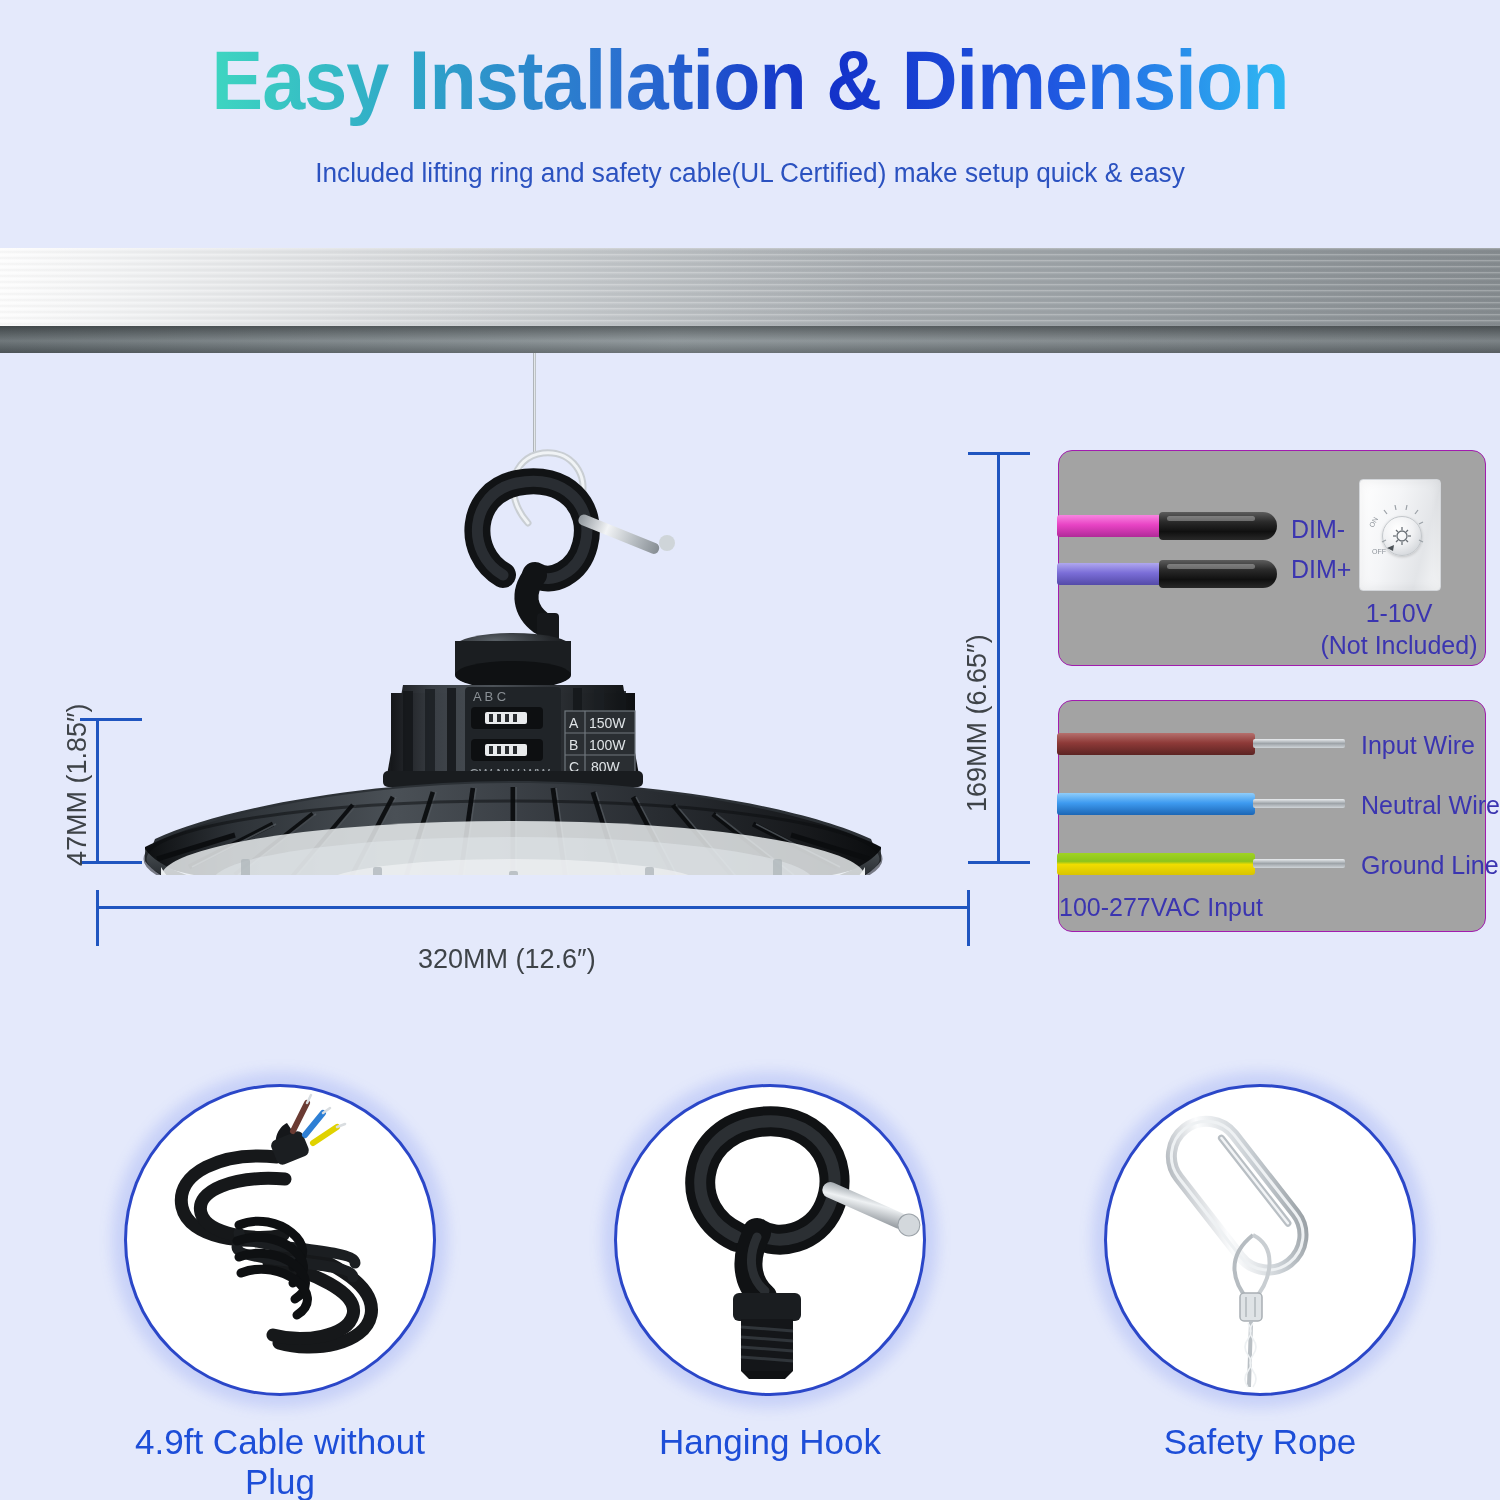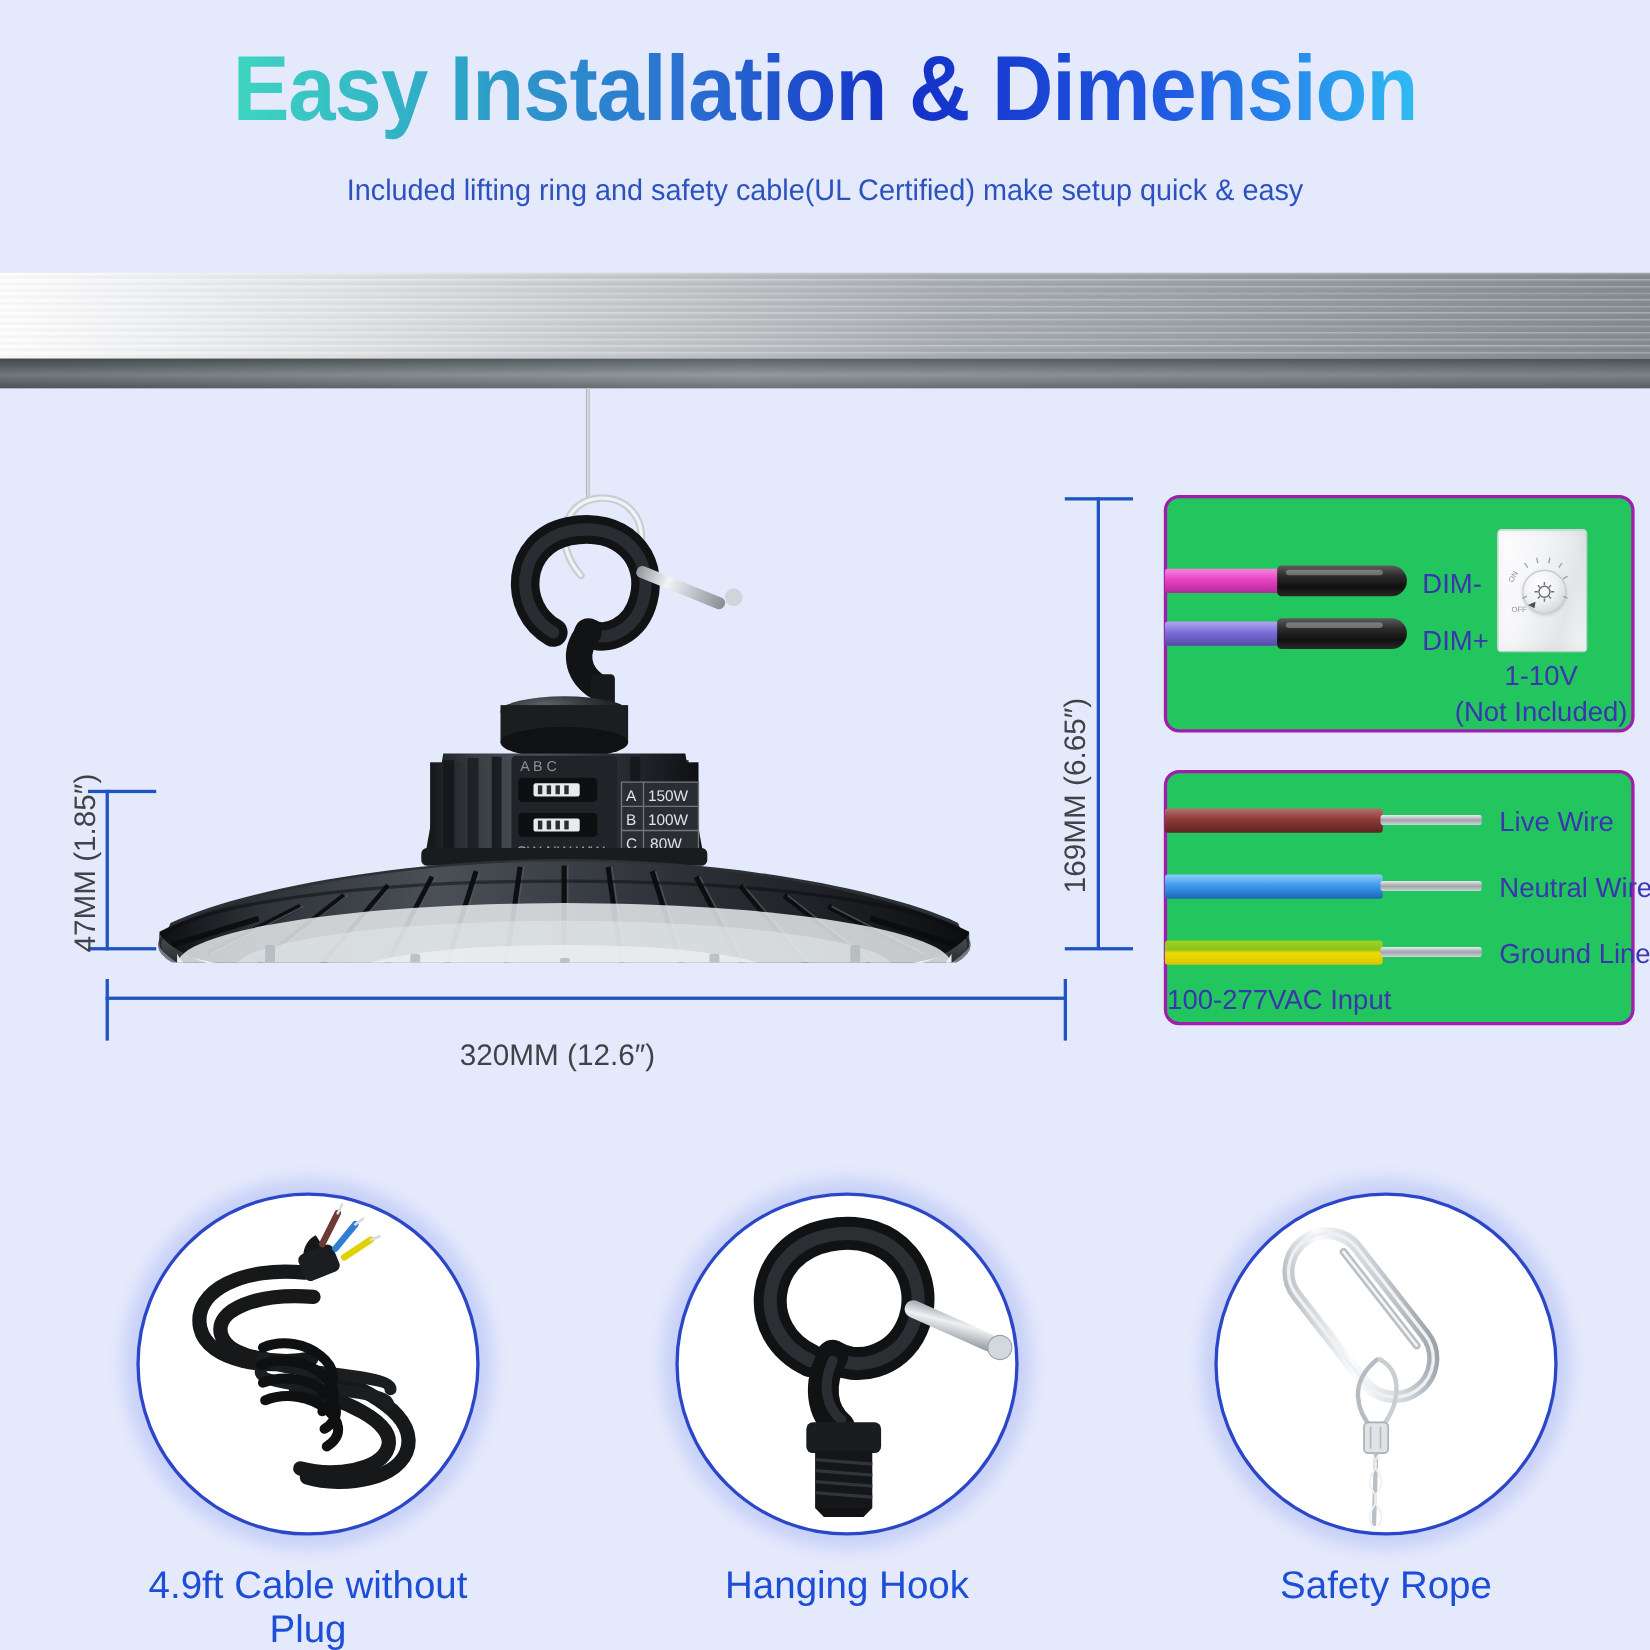--- a/index.html
+++ b/index.html
@@ -66,22 +66,22 @@
   
   .dimline { position:absolute; background:#1f55c0; }
   .dim-label {
     position:absolute; color:#3e4348; font-size:27px; white-space:nowrap;
   }
   .rot { transform-origin:0 0; transform:rotate(-90deg); }
 
   
   .panel {
     position:absolute;
-    background:#22c55e;
-    border:3px solid #a21caf;
+    background:#a3a3a3;
+    border:1px solid #a21caf;
     border-radius:14px;
   }
   .panel-label {
     position:absolute; color:#3b35b0; font-size:25px; white-space:nowrap;
   }
   .panel-center-label{
     position:absolute; width:100%; text-align:left; color:#3b35b0; font-size:25px;
   }
 
   
@@ -342,21 +342,21 @@
   <div class="dim-label rot" style="left:962px; top:812px;">169MM (6.65″)</div>
 
   <div class="panel" style="left:1058px; top:450px; width:428px; height:216px;">
 
     <div class="wire" style="left:-2px; top:64px; width:106px; background:linear-gradient(180deg,#f884e0,#e843c4 45%,#b02a98);"></div>
     <div class="wire-tip-black" style="left:100px; top:61px;"></div>
     <div class="panel-label" style="left:232px; top:64px;">DIM-</div>
 
     <div class="wire" style="left:-2px; top:112px; width:106px; background:linear-gradient(180deg,#b0a8ef,#7b6ed8 45%,#544aa8);"></div>
     <div class="wire-tip-black" style="left:100px; top:109px;"></div>
-    <div class="panel-label" style="left:232px; top:116px;">DIM+</div>
+    <div class="panel-label" style="left:232px; top:104px;">DIM+</div>
 
     <div class="dimmer-plate" style="left:300px; top:28px; width:82px; height:112px;">
       <div class="dimmer-knob" style="left:22px; top:36px; width:40px; height:40px;"></div>
       <svg width="82" height="112" viewBox="0 0 82 112" style="position:absolute; left:0; top:0;">
         <g stroke="#9aa0a6" stroke-width="1.2">
           <line x1="24" y1="30" x2="27" y2="34"></line>
           <line x1="35" y1="25" x2="36" y2="30"></line>
           <line x1="47" y1="25" x2="46" y2="30"></line>
           <line x1="58" y1="30" x2="55" y2="34"></line>
           <line x1="63" y1="42" x2="59" y2="44"></line>
@@ -380,21 +380,21 @@
       </svg>
     </div>
     <div class="panel-center-label" style="left:220px; top:148px; width:240px; text-align:center;">1-10V</div>
     <div class="panel-center-label" style="left:220px; top:180px; width:240px; text-align:center;">(Not Included)</div>
   </div>
 
   <div class="panel" style="left:1058px; top:700px; width:428px; height:232px;">
 
     <div class="wire" style="left:-2px; top:32px; width:198px; background:linear-gradient(180deg,#b5706d,#8e3a38 45%,#5c2423);"></div>
     <div class="wire-metal" style="left:194px; top:38px;"></div>
-    <div class="panel-label" style="left:302px; top:30px;">Live Wire</div>
+    <div class="panel-label" style="left:302px; top:30px;">Input Wire</div>
 
     <div class="wire" style="left:-2px; top:92px; width:198px; background:linear-gradient(180deg,#8fcdfa,#3e9bf0 45%,#1c66b5);"></div>
     <div class="wire-metal" style="left:194px; top:98px;"></div>
     <div class="panel-label" style="left:302px; top:90px;">Neutral Wire</div>
 
     <div class="wire" style="left:-2px; top:152px; width:198px; background:linear-gradient(180deg,#9fd321 0%,#8cc41c 38%,#f0dd00 52%,#d9c400 100%);"></div>
     <div class="wire-metal" style="left:194px; top:158px;"></div>
     <div class="panel-label" style="left:302px; top:150px;">Ground Line</div>
 
     <div class="panel-center-label" style="top:192px;">100-277VAC Input</div>

